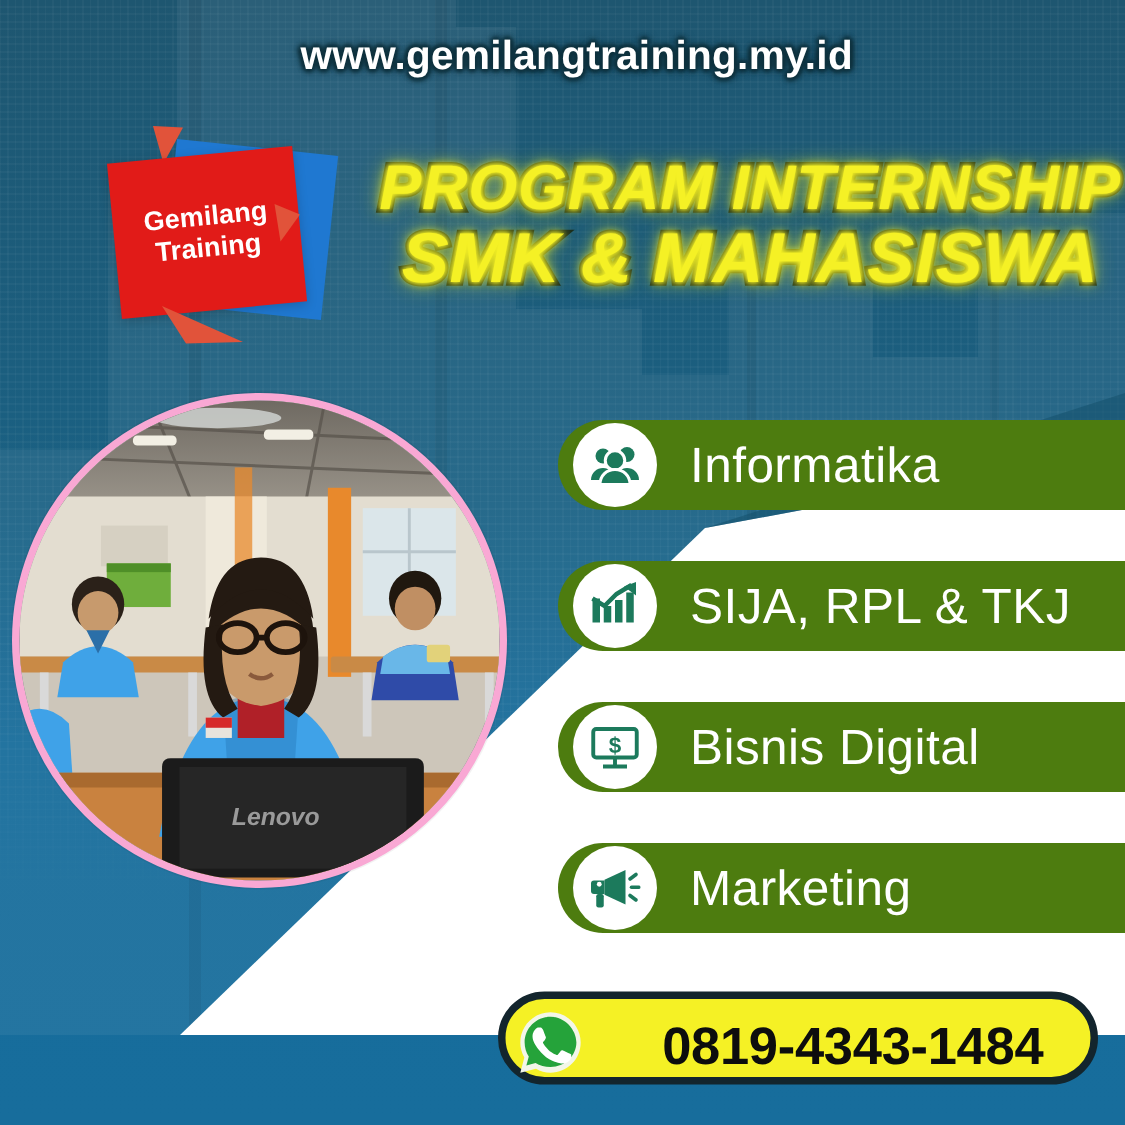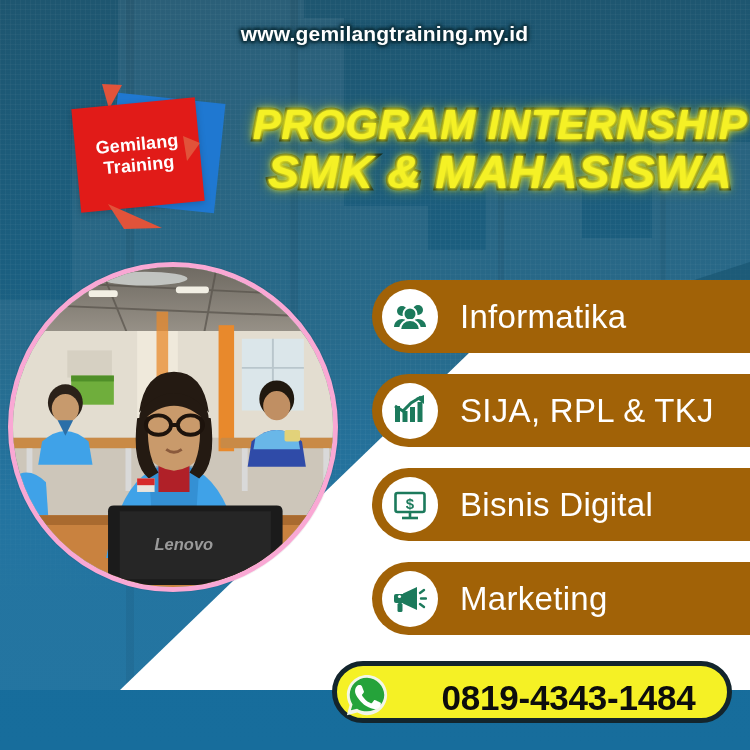--- a/index.html
+++ b/index.html
@@ -28,21 +28,21 @@
     -webkit-mask-image:linear-gradient(180deg,#000 0%,#000 72%,transparent 96%);
   }
 
   
   .white-wedge{position:absolute;inset:0;}
 
   
   .url{
     position:absolute;left:0;right:0;top:22px;
     text-align:center;
-    font-size:21px;font-weight:700;color:#ffffff;
+    font-size:27px;font-weight:700;color:#ffffff;
     letter-spacing:.2px;
     text-shadow:
       0 0 2px #10333f, 0 0 4px #10333f, 0 0 7px #10333f,
       2px 0 3px #10333f,-2px 0 3px #10333f,
       0 2px 3px #10333f,0 -2px 3px #10333f;
     z-index:6;
     padding-left:19px;
   }
 
   
@@ -92,22 +92,22 @@
     overflow:hidden;
     background:#6d7b82;
     z-index:5;
     box-shadow:0 0 0 1px rgba(0,0,0,.05);
   }
   .photo-circle svg{display:block;width:100%;height:100%;}
 
   
   .menu{position:absolute;left:0;top:0;width:750px;height:750px;z-index:7;pointer-events:none;}
   .m-item{
-    position:absolute;right:0;height:73px;
-    background:#a16207;
+    position:absolute;right:0;height:60px;
+    background:#4d7c0f;
     border-top-left-radius:42px;border-bottom-left-radius:42px;
     display:flex;align-items:center;
     pointer-events:auto;
   }
   .m-item .circle{
     width:56px;height:56px;border-radius:50%;
     background:#ffffff;margin-left:10px;
     display:flex;align-items:center;justify-content:center;
     flex:0 0 auto;
   }

